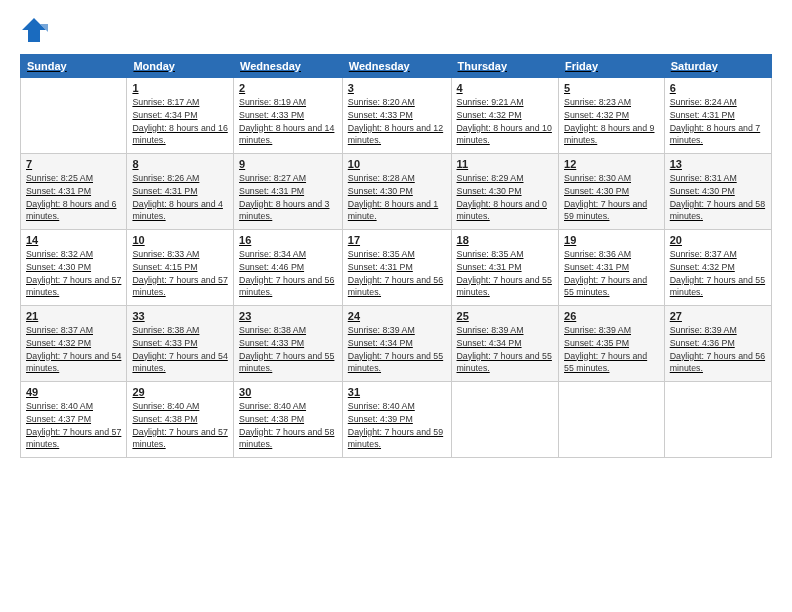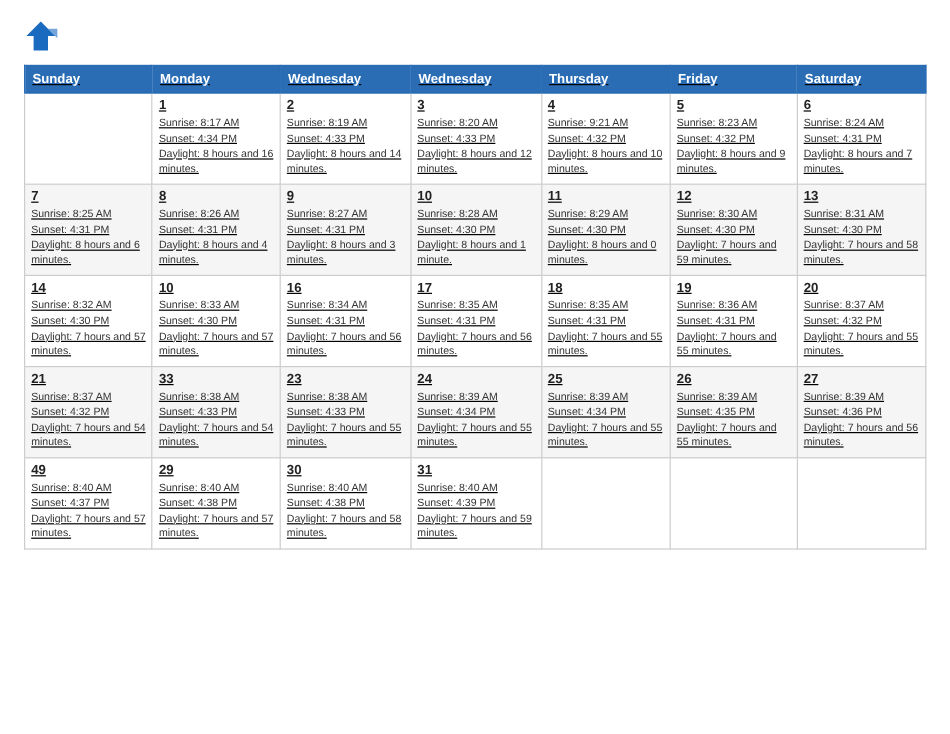--- a/index.html
+++ b/index.html
@@ -219,27 +219,27 @@
         <tr>
           <td>
             <div class="day-num">14</div>
             <div class="day-detail" style="white-space: pre-line;">Sunrise: 8:32 AM
 Sunset: 4:30 PM
 Daylight: 7 hours and 57 minutes.</div>
           </td>
           <td>
             <div class="day-num">10</div>
             <div class="day-detail" style="white-space: pre-line;">Sunrise: 8:33 AM
-Sunset: 4:30 PM
+Sunset: 4:15 PM
 Daylight: 7 hours and 57 minutes.</div>
           </td>
           <td>
             <div class="day-num">16</div>
             <div class="day-detail" style="white-space: pre-line;">Sunrise: 8:34 AM
-Sunset: 4:31 PM
+Sunset: 4:46 PM
 Daylight: 7 hours and 56 minutes.</div>
           </td>
           <td>
             <div class="day-num">17</div>
             <div class="day-detail" style="white-space: pre-line;">Sunrise: 8:35 AM
 Sunset: 4:31 PM
 Daylight: 7 hours and 56 minutes.</div>
           </td>
           <td>
             <div class="day-num">18</div>

